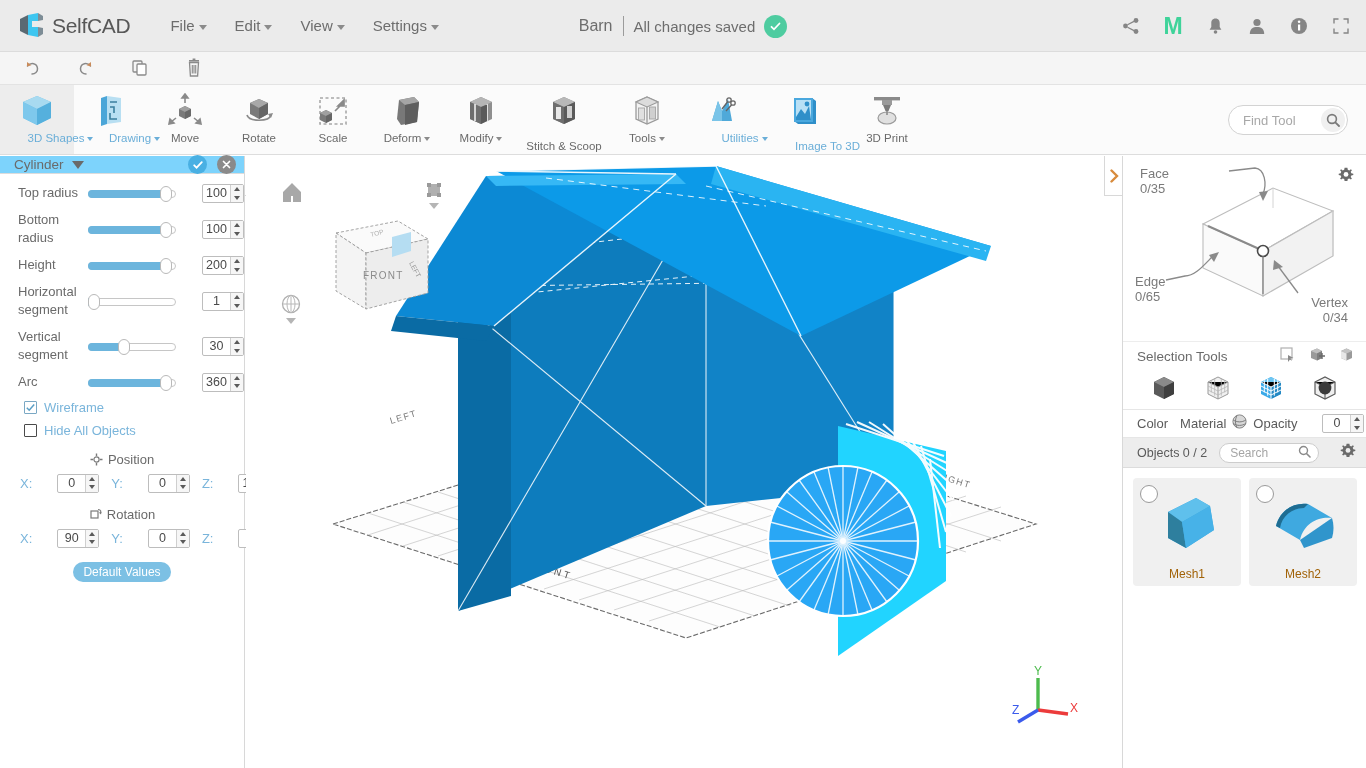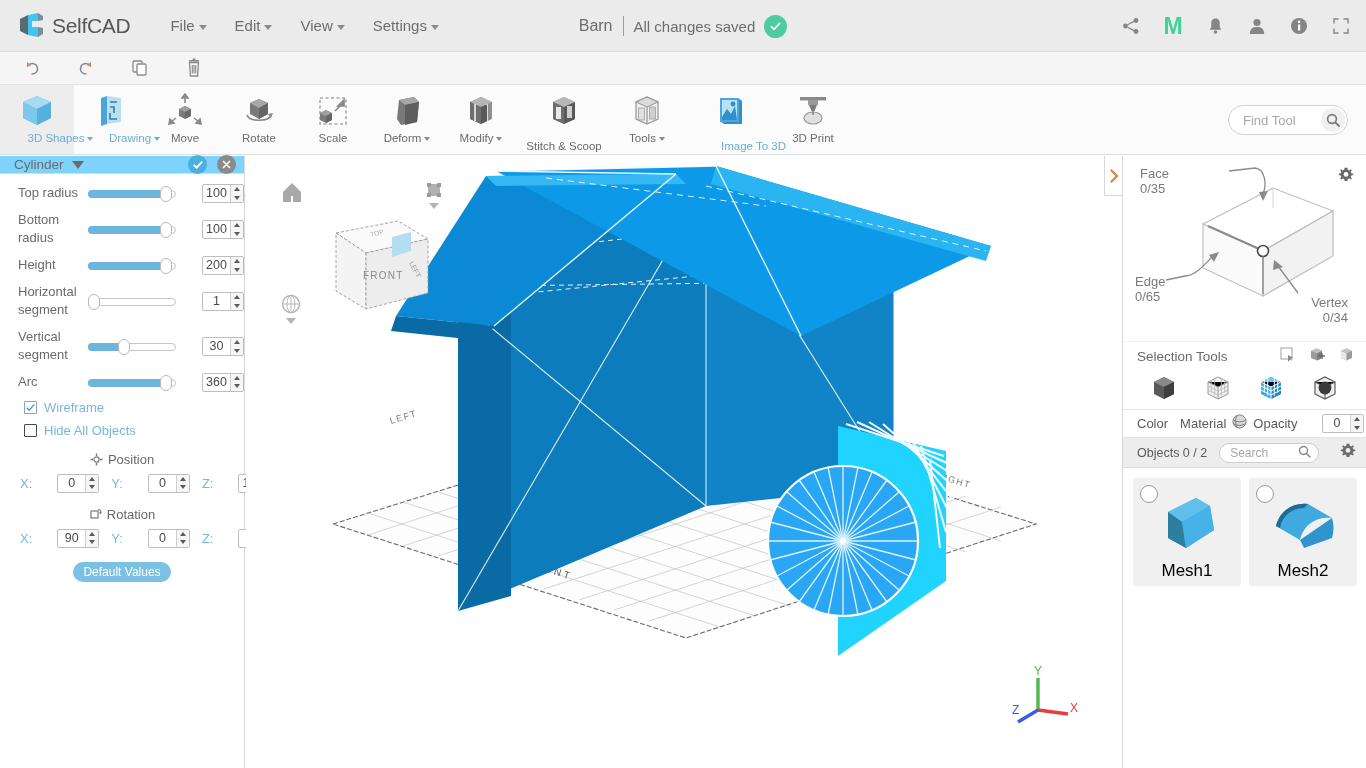--- a/index.html
+++ b/index.html
@@ -315,21 +315,21 @@
   }
   .meshradio {
     position: absolute; left: 7px; top: 7px; width: 18px; height: 18px;
     border-radius: 50%; border: 1.5px solid #9a9a9a; background: #fff;
     cursor: pointer;
   }
   .mesh-thumb {
     position: absolute; left: 0; right: 0; top: 10px; height: 72px;
     display: flex; align-items: center; justify-content: center;
   }
-  .meshname { font-size: 17px; color: #000000; }
+  .meshname { font-size: 12px; color: #a16207; }
 </style>
 </head>
 <body>
 
 <div class="menubar">
   <div class="logo-wrap">
     <div class="logo-mark">
       <svg width="30" height="30" viewBox="0 0 30 30">
         <path d="M4 8 L12 4 L12 24 L4 20 Z" fill="#5a6a73"></path>
         <path d="M12 4 L22 2 L22 10 L16 10 L16 16 L22 16 L22 26 L12 24 Z" fill="#3ec6f0"></path>
@@ -547,20 +547,32 @@
         <path d="M19 4 L30 9 L30 26 L19 31 L8 26 L8 9 Z" fill="#f2f2f2" stroke="#9a9a9a" stroke-width="1.3"></path>
         <path d="M19 4 L30 9 L19 14 L8 9 Z" fill="#dcdcdc" stroke="#9a9a9a" stroke-width="1.1"></path>
         <path d="M19 14 L19 31" stroke="#9a9a9a" stroke-width="1.3"></path>
         <rect x="10.5" y="15" width="6" height="12" fill="#e0e0e0" stroke="#a5a5a5" stroke-width="0.9"></rect>
         <rect x="21.5" y="14" width="6" height="12" fill="#cfcfcf" stroke="#a5a5a5" stroke-width="0.9"></rect>
       </svg>
     </div>
     <div class="tool-lbl"><span>Tools</span><span class="mini-caret"></span></div>
   </div>
 
+  <div class="tool">
+    <div class="tool-ico">
+      <svg width="38" height="36" viewBox="0 0 38 36">
+        <path d="M10 28 L16 8 L20 18 L26 6 L30 28 Z" fill="#4fa9d9"></path>
+        <path d="M16 8 L20 18 L20 28 L10 28 Z" fill="#7ac4e8"></path>
+        <circle cx="27" cy="7" r="2.2" fill="none" stroke="#666" stroke-width="1.3"></circle>
+        <circle cx="31" cy="10" r="2.2" fill="none" stroke="#666" stroke-width="1.3"></circle>
+        <path d="M25.5 9 L20 16 M29.5 12 L24 18" stroke="#666" stroke-width="1.4"></path>
+      </svg>
+    </div>
+    <div class="tool-lbl blue"><span>Utilities</span><span class="mini-caret blue"></span></div>
+  </div>
 
 
   <div class="tool wide">
     <div class="tool-ico">
       <svg width="36" height="36" viewBox="0 0 36 36">
         <path d="M8 5 L26 5 L30 8 L30 31 L12 31 L8 28 Z" fill="#2f8fc9"></path>
         <rect x="8" y="5" width="19" height="24" fill="#4aa8de"></rect>
         <rect x="10" y="7" width="15" height="20" fill="#b9e0f5"></rect>
         <path d="M10 24 L15 16 L19 21 L23 13 L25 27 L10 27 Z" fill="#2f8fc9"></path>
         <circle cx="21" cy="11" r="2.4" fill="#2f8fc9"></circle>

